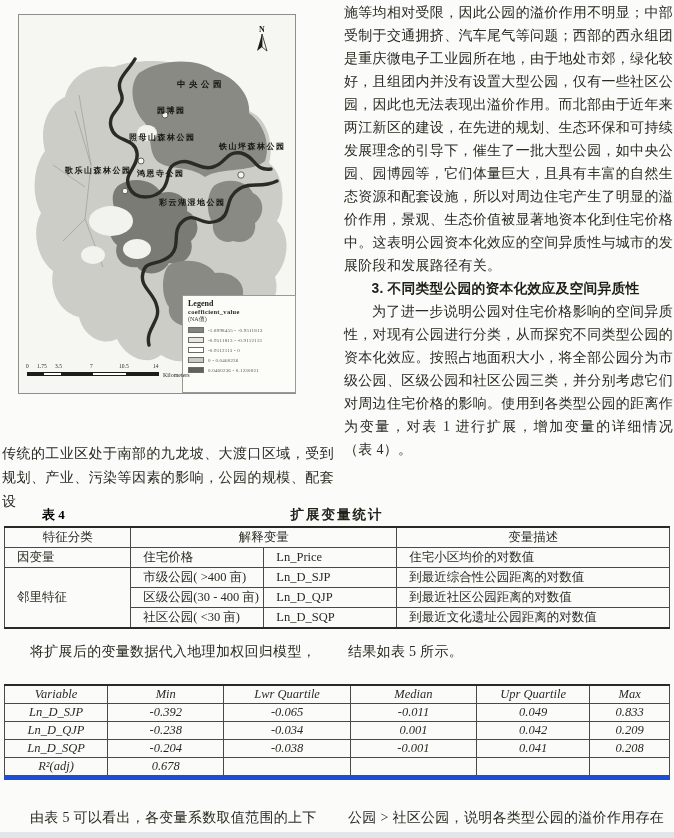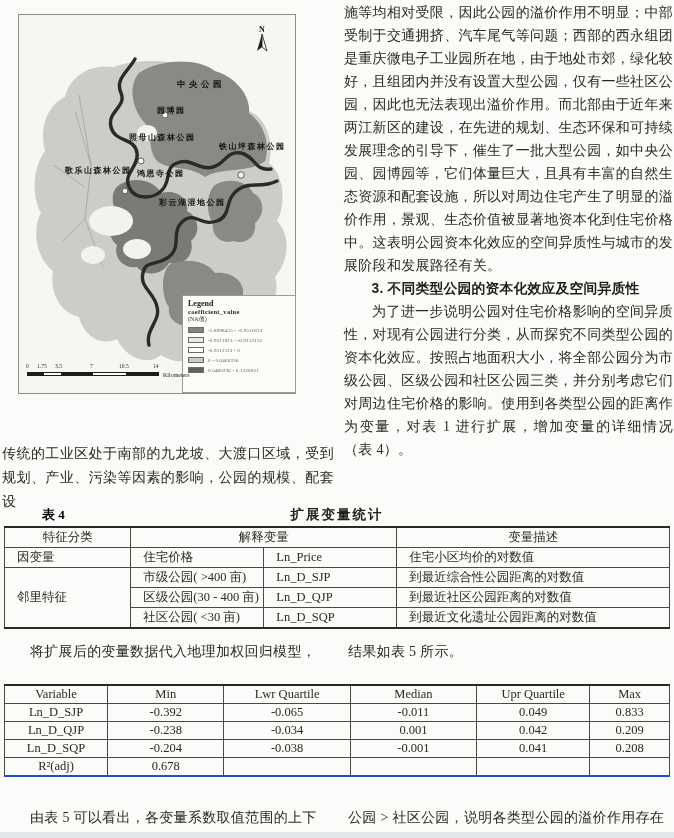--- a/index.html
+++ b/index.html
@@ -76,21 +76,21 @@
   .tbl-block { position:absolute; left:4px; width:666px; }
   .tbl-head { position:relative; height:20px; }
   .tbl-label { position:absolute; left:38px; top:0; font-size:13px; font-weight:bold; color:#000000; }
   .tbl-title { display:block; text-align:center; font-size:13.5px; font-weight:bold; letter-spacing:2px; color:#22221b; }
   table { width:100%; border-collapse:collapse; table-layout:fixed; }
   td {
     border:1px solid #4a4a44; font-size:12.5px; color:#2a2a22;
     height:17px; padding:1px 6px; overflow:hidden; white-space:nowrap;
   }
   .t4 { border-top:2px solid #2a2a24; border-bottom:2px solid #2a2a24; }
-  .t5 { border-top:2px solid #2a2a24; border-bottom:2px solid #1d4ed8; }
+  .t5 { border-top:2px solid #2a2a24; border-bottom:5px solid #1d4ed8;font-style:italic; }
   .t4 .hd td, .t5 .hd td { text-align:center; }
   .t4 td.c-left { text-align:left; padding-left:12px; }
   .t5 td { text-align:center; }
 
   .mid-line, .bottom-line { position:absolute; width:674px; font-size:14px; color:#2a2a22; }
   .mid-line { top:643px; }
   .bottom-line { top:809px; }
   .seg-left-ind { position:absolute; left:30px; white-space:nowrap; letter-spacing:0.3px; }
   .seg-right { position:absolute; left:348px; white-space:nowrap; letter-spacing:0.3px; }
 

